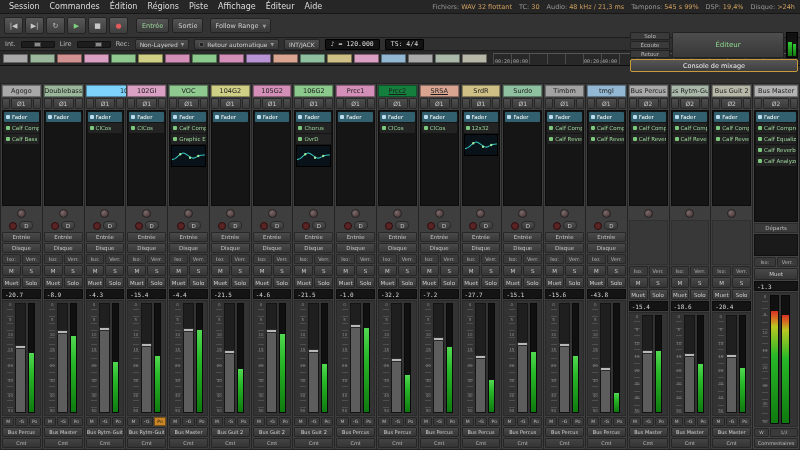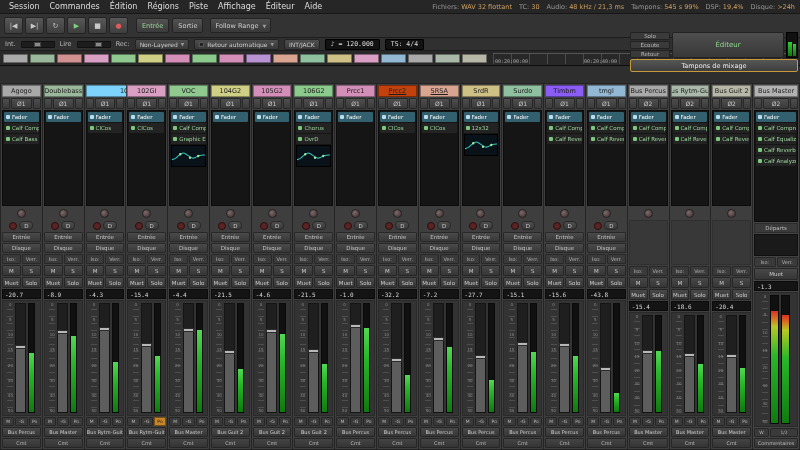--- a/index.html
+++ b/index.html
@@ -173,21 +173,21 @@
         <div class="indbtn">Solo</div>
         <div class="indbtn">Écoute</div>
         <div class="indbtn">Retour</div>
       </div>
       <div class="editorbtn">Éditeur</div>
       <div class="minimeter">
         <div class="mmbar" style="height:62%"></div>
         <div class="mmbar" style="height:55%"></div>
       </div>
     </div>
-    <div class="consolebtn">Tampons de mixage</div>
+    <div class="consolebtn">Console de mixage</div>
   </div>
 
   <div class="optbar">
     <span class="optlabel">Int.</span>
     <div class="hslider">
         <div class="hthumb" style="left:38%"></div>
       </div>
     <span class="optlabel">Lire</span>
     <div class="hslider">
         <div class="hthumb" style="left:55%"></div>
@@ -835,21 +835,21 @@
         </div>
         <div class="tinyrow">
           <div class="tinybtn">M</div>
           <div class="tinybtn">-G</div>
           <div class="tinybtn">Po</div>
         </div>
         <div class="busbtn">Bus Percus</div>
         <div class="cmtbtn">Cmt</div>
       </div>
       <div class="strip">
-        <div class="namebtn" style="background: #c2410c; text-decoration: underline;">Prcc2</div>
+        <div class="namebtn" style="background: #15803d; text-decoration: underline;">Prcc2</div>
         <div class="iorow">
           <div class="iobtn narrow"></div>
           <div class="iobtn">Ø1</div>
           <div class="iobtn narrow"></div>
         </div>
         <div class="procbox">
           <div class="proc fader">
             <span class="led"></span>
             <span class="ptext">Fader</span>
           </div>
@@ -1101,21 +1101,21 @@
         </div>
         <div class="tinyrow">
           <div class="tinybtn">M</div>
           <div class="tinybtn">-G</div>
           <div class="tinybtn">Po</div>
         </div>
         <div class="busbtn">Bus Percus</div>
         <div class="cmtbtn">Cmt</div>
       </div>
       <div class="strip">
-        <div class="namebtn" style="background: #8b5cf6; text-align: right;">Timbm</div>
+        <div class="namebtn" style="background: #a3a3a3; text-align: right;">Timbm</div>
         <div class="iorow">
           <div class="iobtn narrow"></div>
           <div class="iobtn">Ø1</div>
           <div class="iobtn narrow"></div>
         </div>
         <div class="procbox">
           <div class="proc fader">
             <span class="led"></span>
             <span class="ptext">Fader</span>
           </div>

